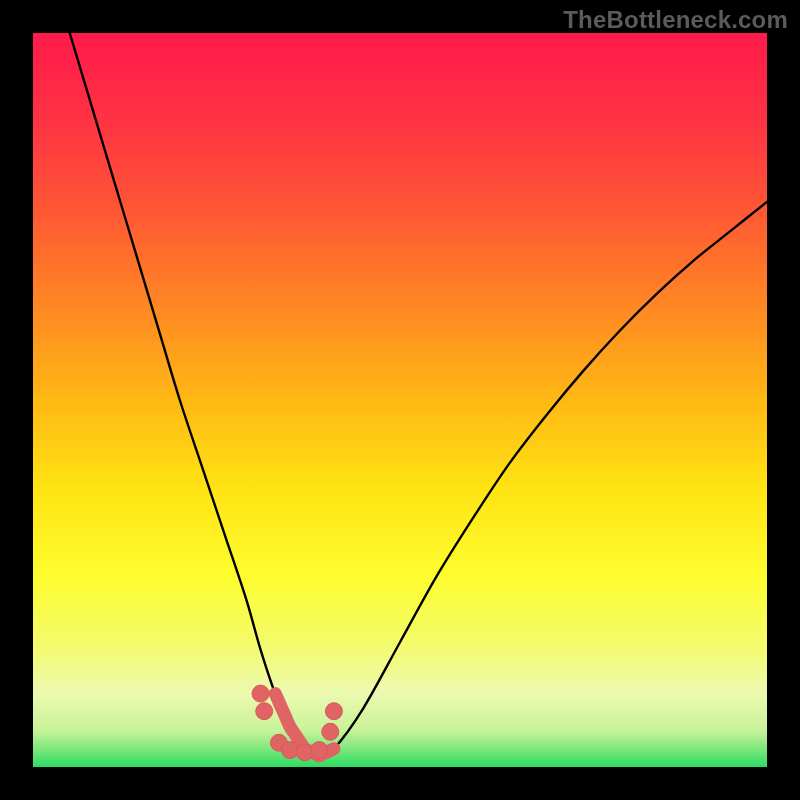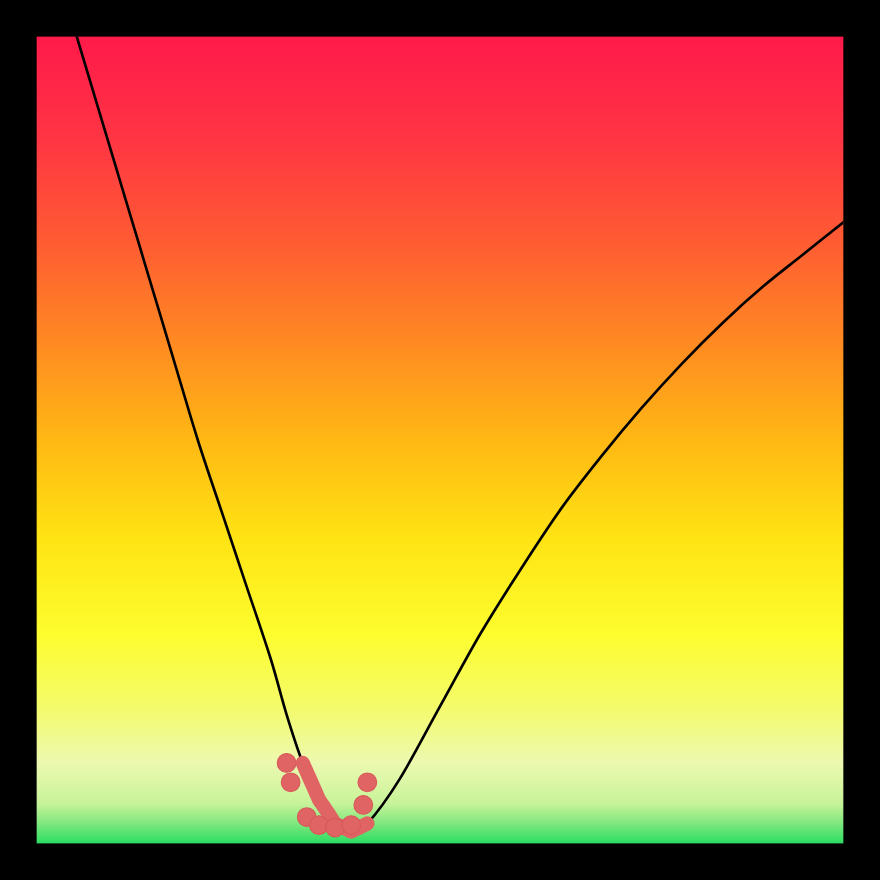--- a/index.html
+++ b/index.html
@@ -71,13 +71,14 @@
         <circle cx="227.54" cy="660.6" r="8.5" fill="#e06464" stroke="#d85858" stroke-width="1"></circle>
         <circle cx="231.21" cy="678.216" r="8.5" fill="#e06464" stroke="#d85858" stroke-width="1"></circle>
         <circle cx="245.89000000000001" cy="709.778" r="8.5" fill="#e06464" stroke="#d85858" stroke-width="1"></circle>
         <circle cx="256.9" cy="717.118" r="8.5" fill="#e06464" stroke="#d85858" stroke-width="1"></circle>
         <circle cx="271.58" cy="719.32" r="8.5" fill="#e06464" stroke="#d85858" stroke-width="1"></circle>
         <circle cx="286.26" cy="717.118" r="8.5" fill="#e06464" stroke="#d85858" stroke-width="1"></circle>
         <circle cx="297.27000000000004" cy="698.768" r="8.5" fill="#e06464" stroke="#d85858" stroke-width="1"></circle>
         <circle cx="300.94" cy="678.216" r="8.5" fill="#e06464" stroke="#d85858" stroke-width="1"></circle>
       </svg>
   </div>
+  <div class="watermark">TheBottleneck.com</div>
 </div>
 
 </body></html>

